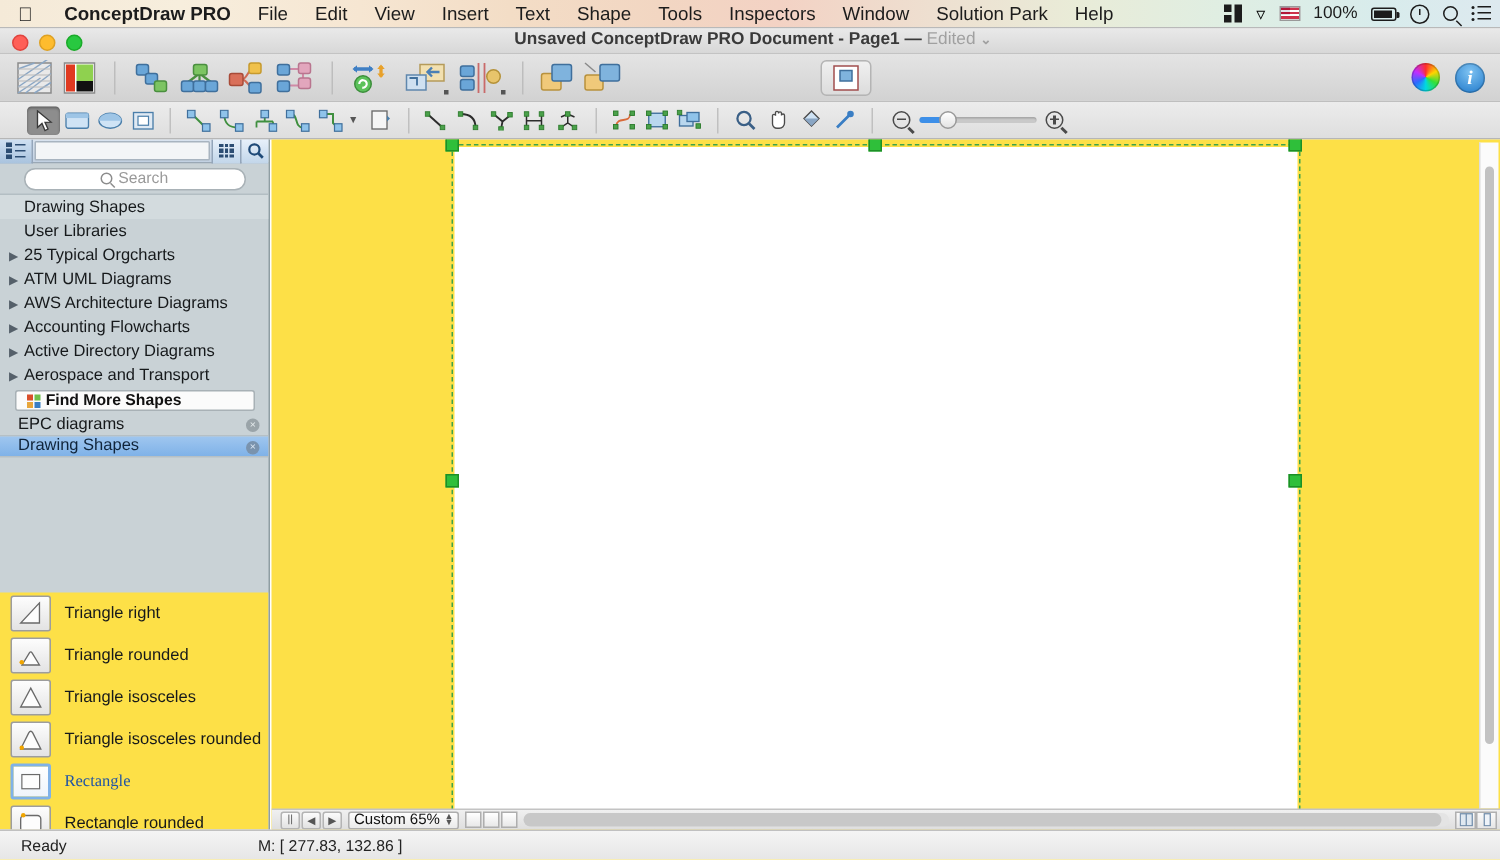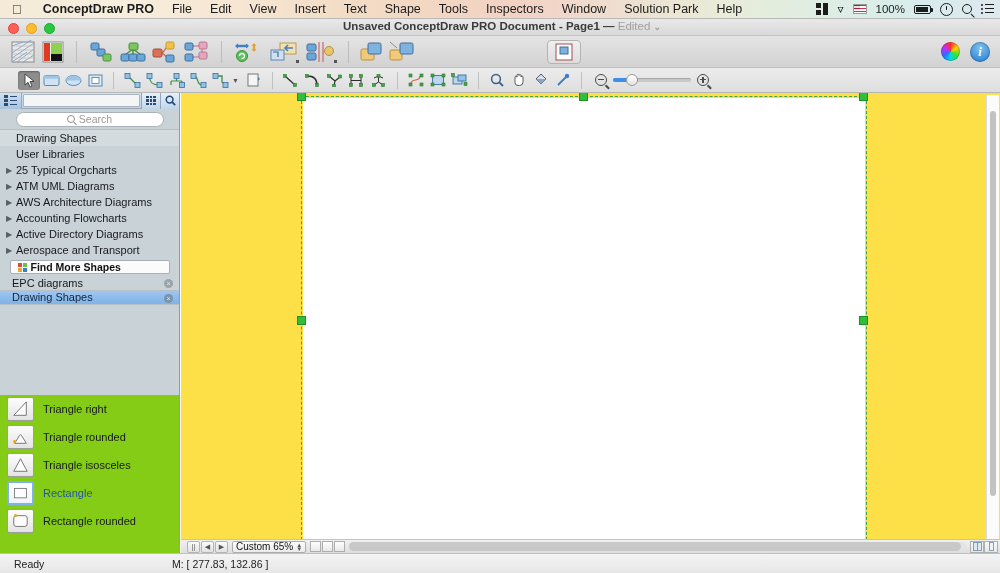--- a/index.html
+++ b/index.html
@@ -137,26 +137,26 @@
     display:flex;align-items:center; gap:4px; padding-left:7px; font-size:10.5px; color:#111;}
   .mini4{ width:9px;height:9px; display:grid; grid-template-columns:1fr 1fr; grid-template-rows:1fr 1fr; gap:1px;}
 
   .tabrow{ height:14.5px; display:flex; align-items:center; padding-left:12px; font-size:11px;
     border-bottom:1px solid #b6c0c5; color:#15181a; position:relative;}
   .tabrow.act{ background:linear-gradient(to bottom,#9fc6ef,#7fb2e8); color:#10243a; }
   .tabrow .closeb{ position:absolute; right:6px; top:3px; width:9px;height:9px;border-radius:50%;
     background:#9aa4a9; color:#e4eaec; font-size:7px; line-height:9px; text-align:center;}
   .tabrow.act .closeb{ background:#7a93ad; color:#dbe7f3;}
 
-  .shapelist{ position:absolute; left:0; right:0; top:302px; bottom:0; overflow:hidden; background:#84cc16;}
+  .shapelist{ position:absolute; left:0; right:0; top:302px; bottom:0; overflow:hidden; background:#fde047;}
   .shaperow{ height:28px; display:flex; align-items:center; padding-left:7px; gap:9px;}
   .shapebox{ width:27px;height:24px; background:linear-gradient(to bottom,#fdfdfd,#e3e3e3);
     border:1px solid #9d9d9d; border-radius:2px; position:relative;}
   .shaperow.sel .shapebox{ border:2px solid #7fb2e8; background:linear-gradient(to bottom,#fff,#eef4fb);}
-  .shaperow.sel .slabel{ color:#2255a4; }
+  .shaperow.sel .slabel{ color:#2255a4;font-family:Liberation Serif, serif; }
   .slabel{ font-size:11px; color:#16191b; }
   .shp{ position:absolute; left:4px; top:3px; right:4px; bottom:3px; }
   .dotm{ position:absolute; width:3px;height:3px;background:#f0a500;border-radius:50%;}
 
   
   .canvasarea{ position:absolute; top:93px; left:181px; right:0; bottom:20px; background:#fde047; overflow:hidden;}
   .page{ position:absolute; left:122px; top:5px; width:562px; height:445px; background:#fff;
     box-shadow:0 0 0 0 rgba(0,0,0,0);}
   .selbox{ position:absolute; left:120px; top:3px; width:566px; height:449px;
     border:1.5px dashed #3ea34a; }
@@ -706,20 +706,29 @@
 
       <div class="shaperow">
         <span class="shapebox">
           <svg class="shp" viewBox="0 0 19 18">
             <path d="M9.5 2 L17 16 L2 16 Z" fill="#fdfdfd" stroke="#6a6a6a" stroke-width="1"></path>
           </svg>
         </span>
         <span class="slabel">Triangle isosceles</span>
       </div>
 
+      <div class="shaperow">
+        <span class="shapebox">
+          <svg class="shp" viewBox="0 0 19 18">
+            <path d="M2 16 L17 16 L11 4 Q9.5 1.6 8 4 Z" fill="#fdfdfd" stroke="#6a6a6a" stroke-width="1"></path>
+          </svg>
+          <i class="dotm" style="left:5px;bottom:4px"></i>
+        </span>
+        <span class="slabel">Triangle isosceles rounded</span>
+      </div>
 
       <div class="shaperow sel">
         <span class="shapebox">
           <svg class="shp" viewBox="0 0 19 18">
             <rect x="2" y="3" width="15" height="12" fill="#fdfdfd" stroke="#6a6a6a" stroke-width="1"></rect>
           </svg>
         </span>
         <span class="slabel">Rectangle</span>
       </div>
 

